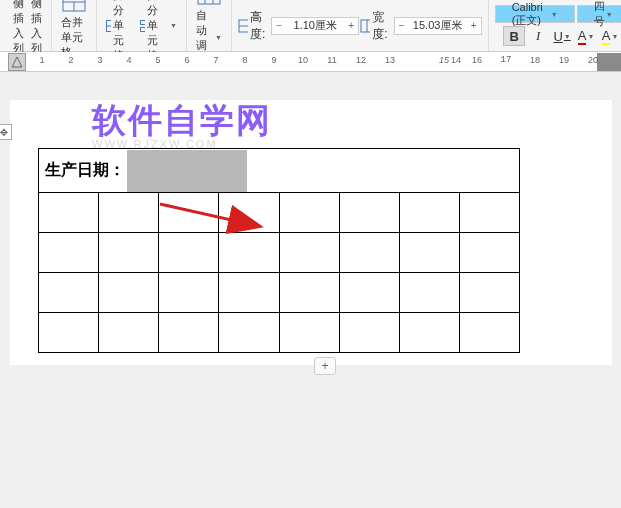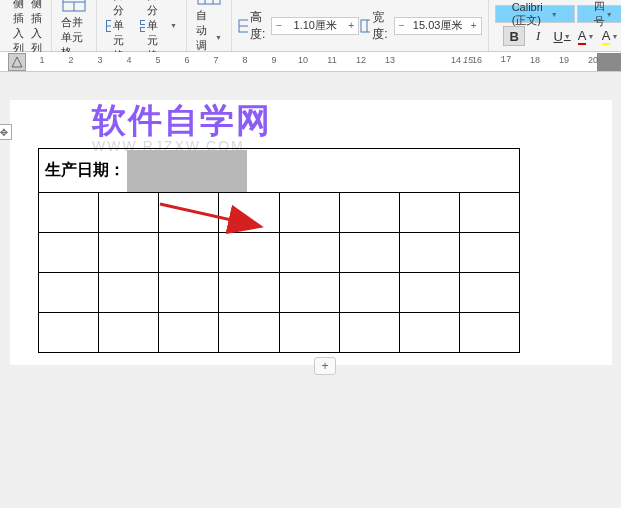--- a/index.html
+++ b/index.html
@@ -26,21 +26,21 @@
 .ruler-corner { width: 18px; height: 18px; background: #d0d0d0; border: 1px solid #999; position: relative; }
 .ruler-body { flex: 1; height: 18px; background: #fff; position: relative; margin-left: 2px; overflow: hidden; }
 .ruler-num { position: absolute; top: 2px; font-size: 9px; color: #666; transform: translateX(-50%); }
 .ruler-end { position: absolute; right: 0; top: 0; width: 24px; height: 18px; background: #8a8a8a; }
 
 .doc-area { background: #f0f0f0; position: relative; height: 436px; padding-top: 28px; }
 .page { background: #fff; width: 602px; margin-left: 10px; position: relative; padding: 20px 8px 12px 8px; }
 
 .watermark { position: absolute; top: -2px; left: 82px; pointer-events: none; }
 .wm-text { font-size: 34px; font-weight: bold; color: #8b5cf6; font-family: "SimHei", sans-serif; letter-spacing: 2px; }
-.wm-url { font-size: 14px; color: #d8d8d8; margin-top: -6px; letter-spacing: 2px; }
+.wm-url { font-size: 11px; color: #d8d8d8; margin-top: -6px; letter-spacing: 2px; }
 
 .move-handle { position: absolute; left: -14px; top: 24px; width: 16px; height: 16px; border: 1px solid #aaa; background: #fff; display: flex; align-items: center; justify-content: center; font-size: 10px; color: #666; cursor: move; }
 
 .tbl { width: 482px; border-collapse: collapse; margin-left: 20px; margin-top: 28px; }
 .tbl td { border: 1.5px solid #000; height: 40px; padding: 0; }
 .tbl .hdr-row td { height: 44px; }
 .cell-label { font-size: 16px; font-weight: bold; padding-left: 6px; font-family: "SimSun", serif; }
 .sel-cell { background: #b8b8b8; position: relative; }
 
 .arrow-overlay { position: absolute; left: 140px; top: 52px; pointer-events: none; }
@@ -176,21 +176,21 @@
       <div class="ruler-num" style="left: 130px;">5</div>
       <div class="ruler-num" style="left: 159px;">6</div>
       <div class="ruler-num" style="left: 188px;">7</div>
       <div class="ruler-num" style="left: 217px;">8</div>
       <div class="ruler-num" style="left: 246px;">9</div>
       <div class="ruler-num" style="left: 275px;">10</div>
       <div class="ruler-num" style="left: 304px;">11</div>
       <div class="ruler-num" style="left: 333px;">12</div>
       <div class="ruler-num" style="left: 362px;">13</div>
       <div class="ruler-num" style="left: 391px; margin-left: 37px;">14</div>
-      <div class="ruler-num" style="left: 440px; font-style: italic;">15</div>
+      <div class="ruler-num" style="left: 416px; font-style: italic;">15</div>
       <div class="ruler-num" style="left: 449px;">16</div>
       <div class="ruler-num" style="left: 478px; font-family: Liberation Mono, monospace;">17</div>
       <div class="ruler-num" style="left: 507px;">18</div>
       <div class="ruler-num" style="left: 536px;">19</div>
       <div class="ruler-num" style="left: 565px;">20</div>
     </div>
 </div>
 
 <div class="doc-area">
   <div class="page">

